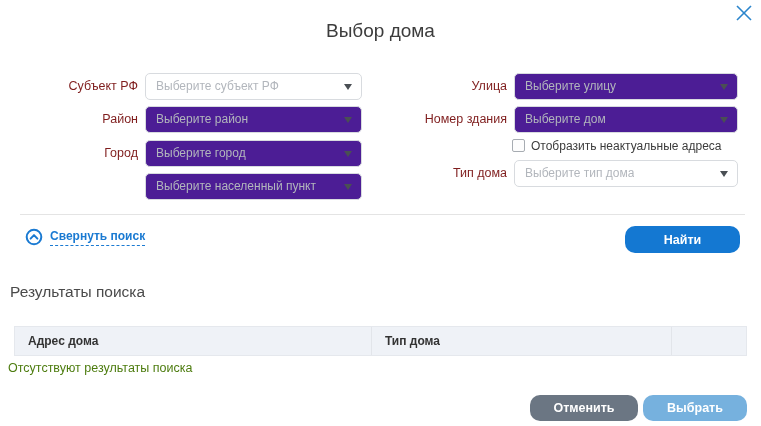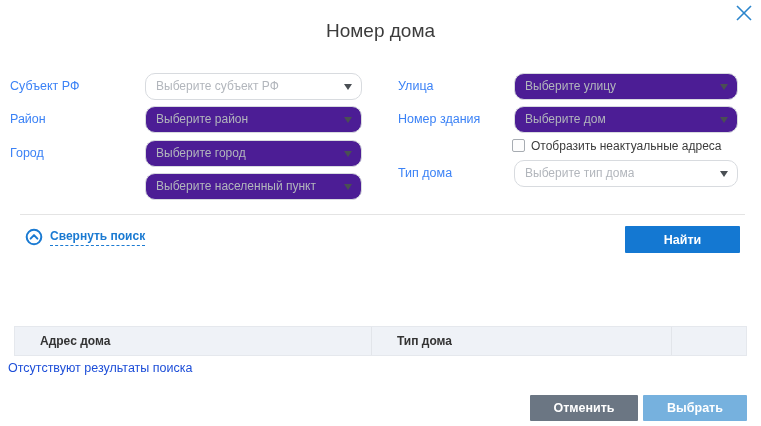--- a/index.html
+++ b/index.html
@@ -9,29 +9,29 @@
   }
   .title {
     position:absolute; top:20px; left:0; right:0; text-align:center;
     font-size:19px; color:#3c3c3c;
   }
   .close {
     position:absolute; top:4px; right:8px; width:18px; height:18px; cursor:pointer;
   }
   
   .flabel {
-    position:absolute; font-size:12.5px; color:#3b82f6; line-height:27px; text-align:left;
+    position:absolute; font-size:12.5px; color:#7f1d1d; line-height:27px; text-align:right;
   }
   .lbl-l { left:10px; width:128px; }
   .lbl-r { left:398px; width:109px; }
   .rt1 { top:73px; } .rt2 { top:106px; } .rt3 { top:140px; } .rt4 { top:173px; } .rt4r { top:160px; }
   
   .sel {
     position:absolute; height:27px; background:#ffffff;
-    border:1px solid #d8dbdf; border-radius:10px; box-sizing:border-box; cursor:pointer;
+    border:1px solid #d8dbdf; border-radius:5px; box-sizing:border-box; cursor:pointer;
   }
   .sel.disabled { background:#4c1d95; }
   .sel-l { left:145px; width:217px; }
   .sel-r { left:514px; width:224px; }
   .ph {
     position:absolute; left:10px; top:0; line-height:25px; font-size:12px; color:#b2b6bc;
     white-space:nowrap; overflow:hidden; max-width:180px;
   }
   .arrow {
     position:absolute; right:9px; top:10px; width:0; height:0;
@@ -50,47 +50,47 @@
   
   .divider { position:absolute; top:214px; left:20px; width:725px; height:1px; background:#e4e4e4; }
   
   .collapse { position:absolute; left:25px; top:228px; display:flex; align-items:center; cursor:pointer; }
   .collapse svg { margin-right:7px; }
   .collapse-text {
     font-size:12px; color:#1a7ad2; border-bottom:1px dashed #1a7ad2; padding-bottom:2px;font-weight:bold;
   }
   
   .btn {
-    position:absolute; border:none; border-radius:1px; color:#ffffff;
+    position:absolute; border:none; border-radius:10px; color:#ffffff;
     font-family:"Liberation Sans", sans-serif; font-weight:bold; font-size:12.5px; cursor:pointer;text-align:center;
   }
   .btn-search { left:625px; top:226px; width:115px; height:27px; background:#1478d2; }
   .btn-cancel { left:530px; top:395px; width:108px; height:26px; background:#6b7683; }
   .btn-select { left:643px; top:395px; width:104px; height:26px; background:#76b1de; }
   
   .results-h { position:absolute; left:10px; top:283px; font-size:15.5px; color:#4a4a4a; }
   .thead {
     position:absolute; left:14px; top:326px; width:733px; height:30px;
     background:#eff2f7; border:1px solid #e5e8ed; box-sizing:border-box; display:flex;
   }
   .th {
     font-size:12px; font-weight:bold; color:#333333; line-height:28px;
-    padding-left:25px; box-sizing:border-box;
+    padding-left:13px; box-sizing:border-box;
   }
   .th1 { width:356px; }
   .th2 { width:300px; border-left:1px solid #e2e5ea; }
   .th3 { flex:1; border-left:1px solid #e2e5ea; }
-  .empty { position:absolute; left:8px; top:361px; font-size:12.5px; color:#1d4ed8; }
+  .empty { position:absolute; left:8px; top:361px; font-size:12.5px; color:#4d7c0f; }
 </style>
 </head>
 <body>
 
 <div class="modal">
 
-  <div class="title">Номер дома</div>
+  <div class="title">Выбор дома</div>
 
   <div class="close">
     <svg width="18" height="18" viewBox="0 0 18 18">
       <line x1="2" y1="2" x2="16" y2="16" stroke="#2b85cc" stroke-width="1.6"></line>
       <line x1="16" y1="2" x2="2" y2="16" stroke="#2b85cc" stroke-width="1.6"></line>
     </svg>
   </div>
 
   <div class="flabel lbl-l rt1">Субъект РФ</div>
   <div class="sel sel-l rt1">
@@ -143,20 +143,21 @@
   <div class="collapse">
     <svg width="18" height="18" viewBox="0 0 18 18">
       <circle cx="9" cy="9" r="7.3" fill="none" stroke="#1a7ad2" stroke-width="2"></circle>
       <polyline points="5.6,10.6 9,7.1 12.4,10.6" fill="none" stroke="#1a7ad2" stroke-width="2" stroke-linecap="round" stroke-linejoin="round"></polyline>
     </svg>
     <span class="collapse-text">Свернуть поиск</span>
   </div>
 
   <button class="btn btn-search">Найти</button>
 
+  <div class="results-h">Результаты поиска</div>
 
   <div class="thead">
     <div class="th th1">Адрес дома</div>
     <div class="th th2">Тип дома</div>
     <div class="th th3"></div>
   </div>
 
   <div class="empty">Отсутствуют результаты поиска</div>
 
   <button class="btn btn-select">Выбрать</button>

